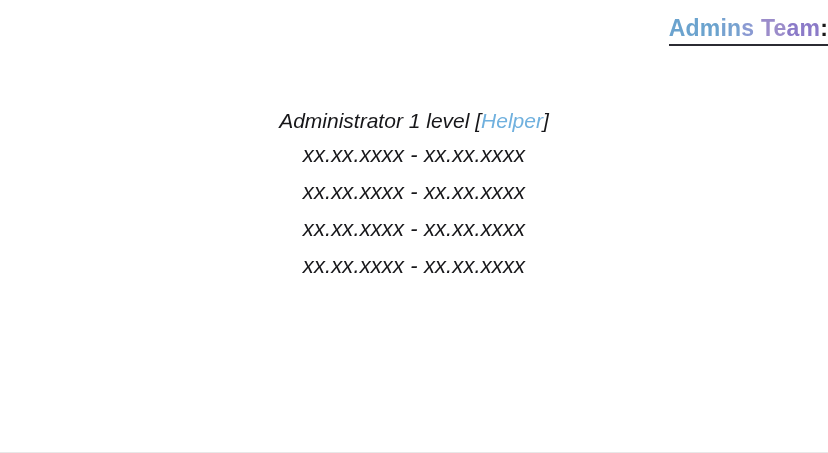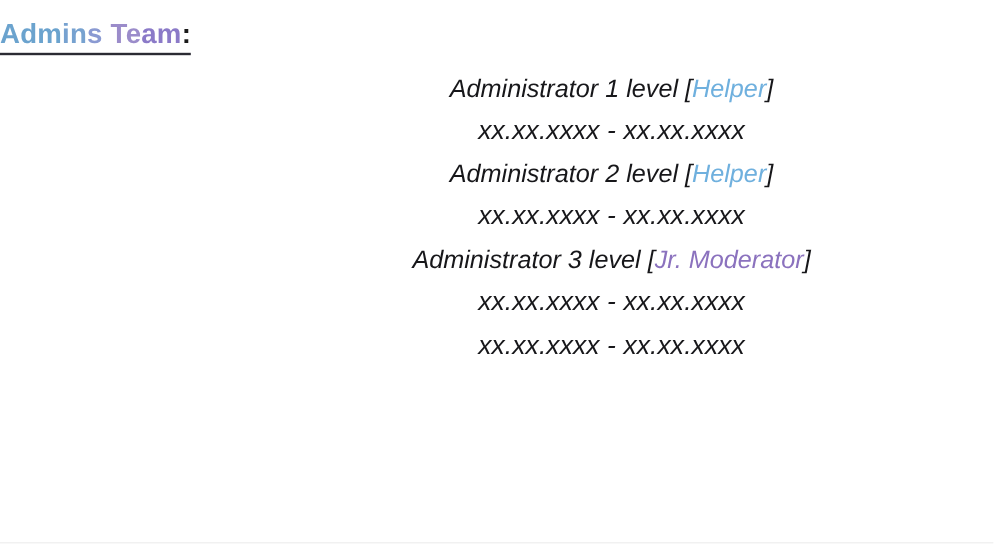--- a/index.html
+++ b/index.html
@@ -14,22 +14,22 @@
     overflow: hidden;
     position: relative;
   }
 
   .page {
     width: 828px;
     height: 453px;
     box-sizing: border-box;
     border-bottom: 1px solid #e8e8e8;
     display: flex;
-    flex-direction: row;
-    align-items: flex-start;
+    flex-direction: column;
+    align-items: flex-end;
     background: #ffffff;
   }
 
   
   .title-wrap {
     margin-top: 14px;
     text-align: center;
     line-height: 1.25;
   }
   .title {
@@ -99,26 +99,24 @@
   </div>
 
   <div class="admin-list">
 
     <div class="admin-entry">
       <div class="admin-line"><span>Administrator 1 level </span><span class="bracket">[</span><span class="role role-helper">Helper</span><span class="bracket">]</span></div>
       <div class="date-line">xx.xx.xxxx - xx.xx.xxxx</div>
     </div>
 
     <div class="admin-entry">
-      <div class="admin-line"><span>Administrator 2 level </span><span class="bracket">[</span><span class="role role-helper">Helper</span><span class="bracket">]</span></div>
       <div class="date-line">xx.xx.xxxx - xx.xx.xxxx</div>
     </div>
 
     <div class="admin-entry">
-      <div class="admin-line"><span>Administrator 3 level </span><span class="bracket">[</span><span class="role role-jrmod">Jr. Moderator</span><span class="bracket">]</span></div>
       <div class="date-line">xx.xx.xxxx - xx.xx.xxxx</div>
     </div>
 
     <div class="admin-entry">
       <div class="date-line">xx.xx.xxxx - xx.xx.xxxx</div>
     </div>
 
   </div>
 </div>
 

